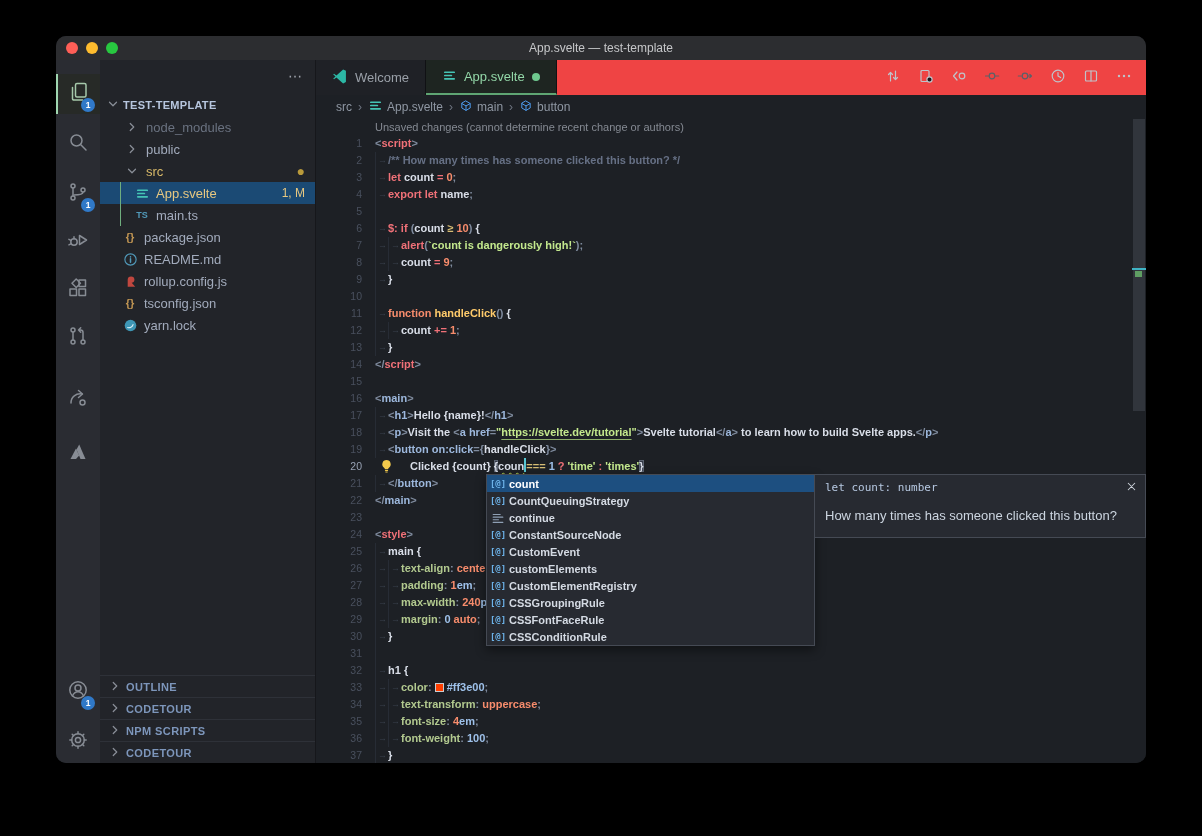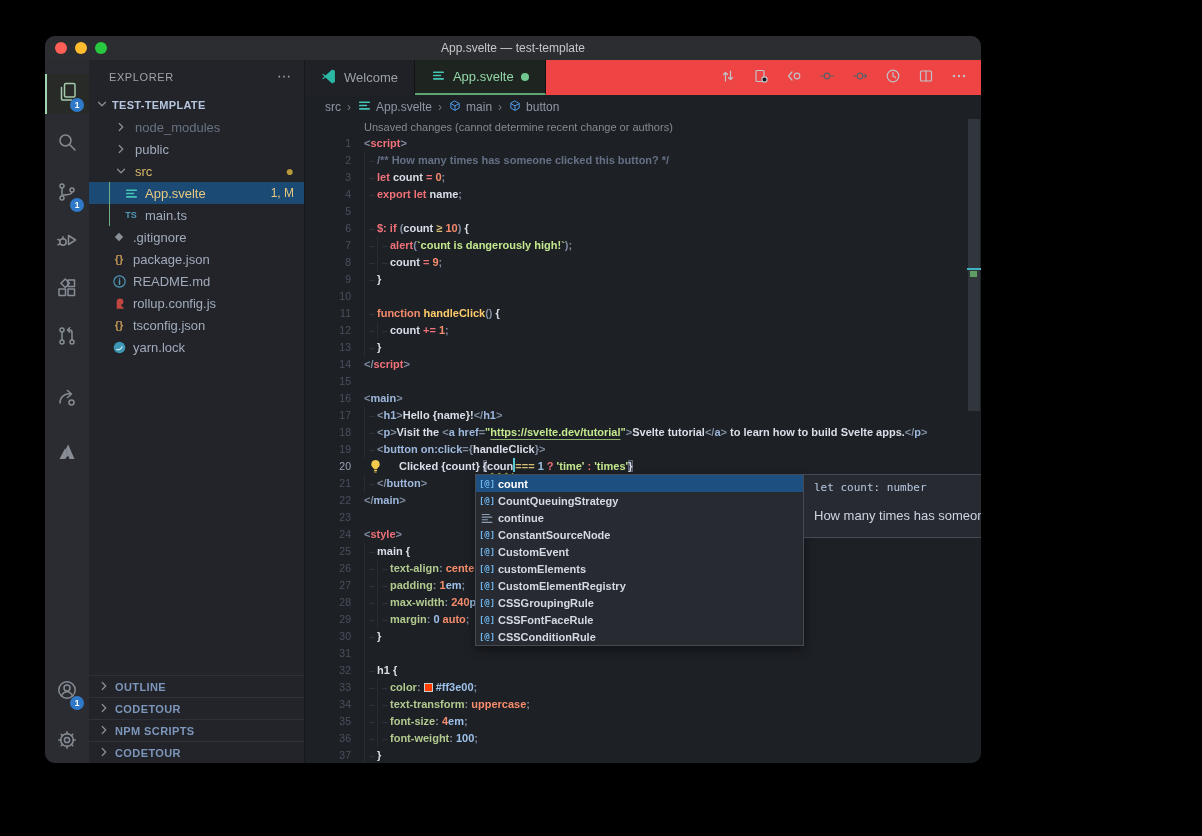--- a/index.html
+++ b/index.html
@@ -1,17 +1,17 @@
 <!DOCTYPE html>
 <html><head>
 <meta charset="utf-8">
 <style>
   *{box-sizing:border-box;margin:0;padding:0;font-family:"Liberation Sans",sans-serif}
   html,body{width:1202px;height:836px;background:#000;overflow:hidden}
-  .window{position:absolute;left:45px;top:36px;width:936px;height:727px;border-radius:10px;overflow:hidden;background:#1d2025;box-shadow:0 18px 60px rgba(0,0,0,.7)}
+  .window{position:absolute;left:56px;top:36px;width:1090px;height:727px;border-radius:10px;overflow:hidden;background:#1d2025;box-shadow:0 18px 60px rgba(0,0,0,.7)}
   
   .titlebar{position:absolute;left:0;top:0;right:0;height:24px;background:#2c2d30;display:flex;align-items:center;justify-content:center}
   .title{font-size:12px;color:#c6c7c9}
   .lights{position:absolute;left:10px;top:6px;display:flex;gap:8px}
   .light{width:12px;height:12px;border-radius:50%}
   
   .activity{position:absolute;left:0;top:24px;bottom:0;width:44px;background:#2a2c32}
   .act-item{position:absolute;left:0;width:44px;height:40px;display:flex;align-items:center;justify-content:center;color:#878c94}
   .act-item.active{color:#a6c9ab;border-left:2px solid #9fd6b0;background:#272a27}
   .badge{position:absolute;right:5px;bottom:2px;min-width:14px;height:14px;border-radius:8px;background:#3079c8;color:#fff;font-size:8.5px;font-weight:bold;display:flex;align-items:center;justify-content:center;padding:0 3px}
@@ -164,23 +164,20 @@
       <div class="act-item" style="top: 662px;">
         <span><svg width="24" height="24" viewBox="0 0 24 24" fill="none" stroke="currentColor" stroke-width="1.5" stroke-linecap="round" stroke-linejoin="round">
             <circle cx="12" cy="12" r="2.6"></circle>
             <circle cx="12" cy="12" r="6.3"></circle>
             <path d="M12 3.8v2M12 18.2v2M3.8 12h2M18.2 12h2M6.2 6.2l1.5 1.5M16.3 16.3l1.5 1.5M17.8 6.2l-1.5 1.5M7.7 16.3l-1.5 1.5"></path>
           </svg></span>
       </div>
     </div>
 
   <div class="sidebar">
-    <div class="sb-header">
-      <span>EXPLORER</span>
-    </div>
     <div class="sb-dots">⋯</div>
     <div class="root-row">
       <span id="rootchev"><svg width="14" height="14" viewBox="0 0 16 16" fill="none" stroke="currentColor" stroke-width="1.4" stroke-linecap="round" stroke-linejoin="round" style="color:#8a8f98">
             <path d="M4 6l4 4 4-4"></path>
           </svg></span>
       <span>TEST-TEMPLATE</span>
     </div>
     <div class="tree" id="tree">
         <div class="trow dim" style="padding-left: 24px;">
           <span class="ticon">
@@ -214,28 +211,20 @@
             </svg>
           </span>
           <span>App.svelte</span>
           <span class="meta">1, M</span>
         </div>
         <div class="trow" style="padding-left: 34px;">
           <span class="ticon">
             <span class="tsbadge">TS</span>
           </span>
           <span>main.ts</span>
-        </div>
-        <div class="trow" style="padding-left: 22px;">
-          <span class="ticon">
-            <svg width="14" height="14" viewBox="0 0 16 16" fill="none" stroke="currentColor" stroke-width="1.3" stroke-linecap="round" stroke-linejoin="round">
-              <rect x="4.6" y="4.6" width="6.8" height="6.8" transform="rotate(45 8 8)" fill="#8a8f98" stroke="none"></rect>
-            </svg>
-          </span>
-          <span>.gitignore</span>
         </div>
         <div class="trow" style="padding-left: 22px;">
           <span class="ticon">
             <span class="brbadge">{}</span>
           </span>
           <span>package.json</span>
         </div>
         <div class="trow" style="padding-left: 22px;">
           <span class="ticon">
             <svg width="15" height="15" viewBox="0 0 16 16" fill="none" stroke="currentColor" stroke-width="1.2" stroke-linecap="round" stroke-linejoin="round" style="color:#519aba">

